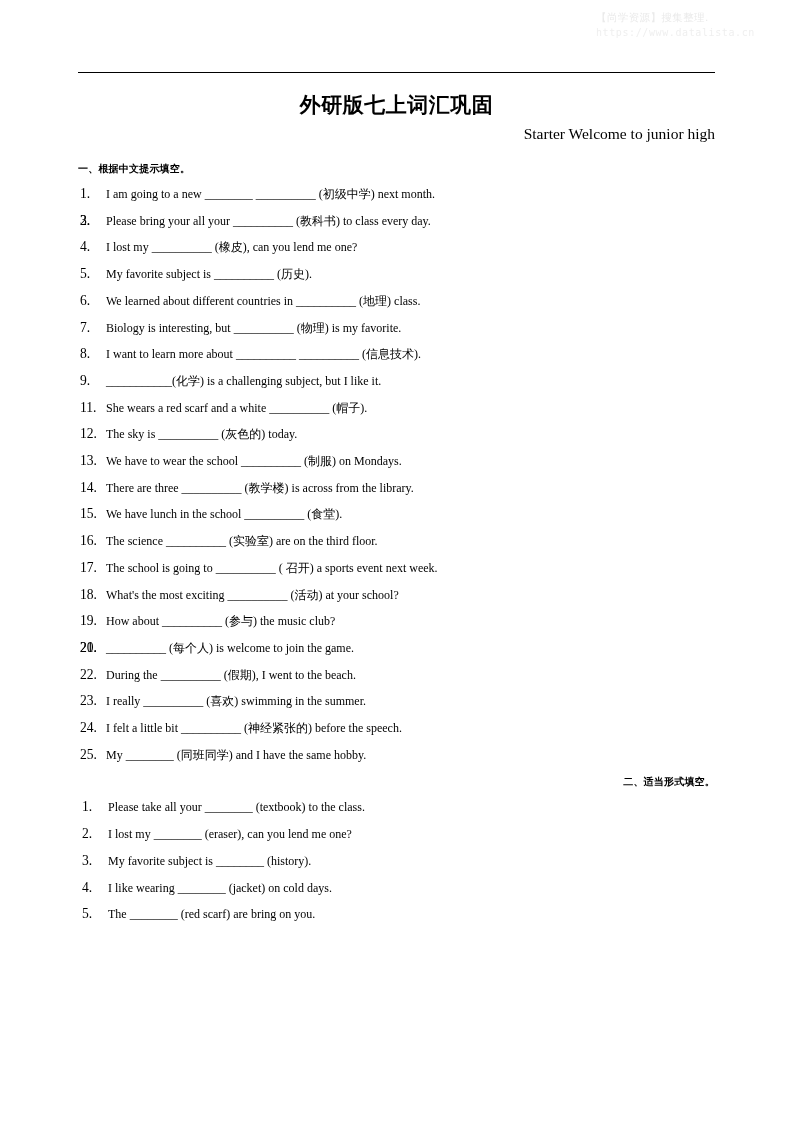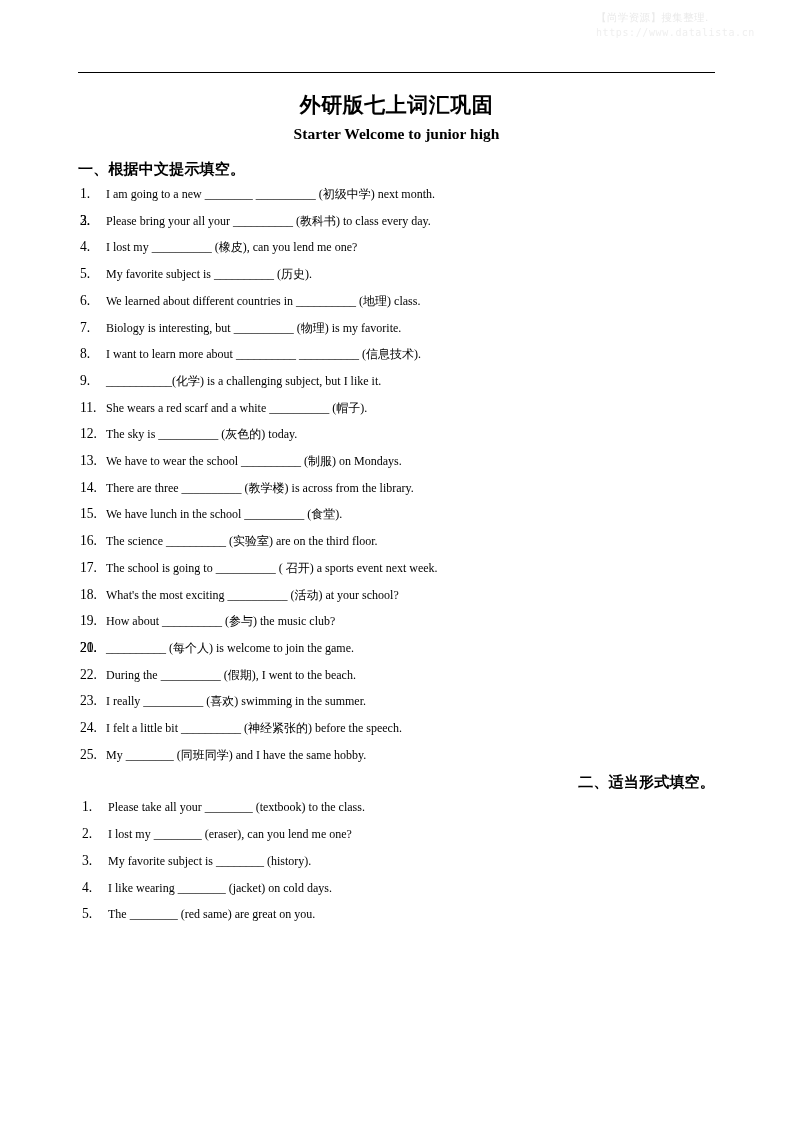--- a/index.html
+++ b/index.html
@@ -73,33 +73,33 @@
     text-align: center;
     font-family: "DejaVu Sans", sans-serif;
     font-weight: bold;
     font-size: 21px;
     line-height: 30px;
     margin: 0;
     padding-top: 4px;
     letter-spacing: 0.5px;
   }
   .doc-subtitle {
-    text-align: center;
+    text-align: right;
     font-family: "Liberation Serif", serif;
-    font-weight: bold;
+    font-weight: normal;
     font-size: 15.5px;
     line-height: 24px;
     margin: 0;
     padding-top: 2px;
   }
 
   .section-heading {
     font-family: Liberation Sans, sans-serif;
     font-weight: bold;
-    font-size: 15px;
+    font-size: 10px;
     line-height: 22px;
     margin: 0;
     padding-top: 12px;
     padding-bottom: 1px;
     letter-spacing: 0.2px;
   }
   .section-heading.second {
     padding-top: 3px;
     text-align: right;
   }
@@ -179,17 +179,17 @@
         <li><span class="qnum">24.</span><span class="qtext">I felt a little bit __________ (神经紧张的) before the speech.</span></li>
         <li><span class="qnum">25.</span><span class="qtext">My ________ (同班同学) and I have the same hobby.</span></li>
       </ol>
 
     <h3 class="section-heading second">二、适当形式填空。</h3>
     <ol class="qlist section-two" id="list-1">
         <li><span class="qnum">1.</span><span class="qtext">Please take all your ________ (textbook) to the class.</span></li>
         <li><span class="qnum">2.</span><span class="qtext">I lost my ________ (eraser), can you lend me one?</span></li>
         <li><span class="qnum">3.</span><span class="qtext">My favorite subject is ________ (history).</span></li>
         <li><span class="qnum">4.</span><span class="qtext">I like wearing ________ (jacket) on cold days.</span></li>
-        <li><span class="qnum">5.</span><span class="qtext">The ________ (red same) are great on you.</span></li>
+        <li><span class="qnum">5.</span><span class="qtext">The ________ (red scarf) are bring on you.</span></li>
       </ol>
 
   </div>
 </div>
 
 </body></html>

